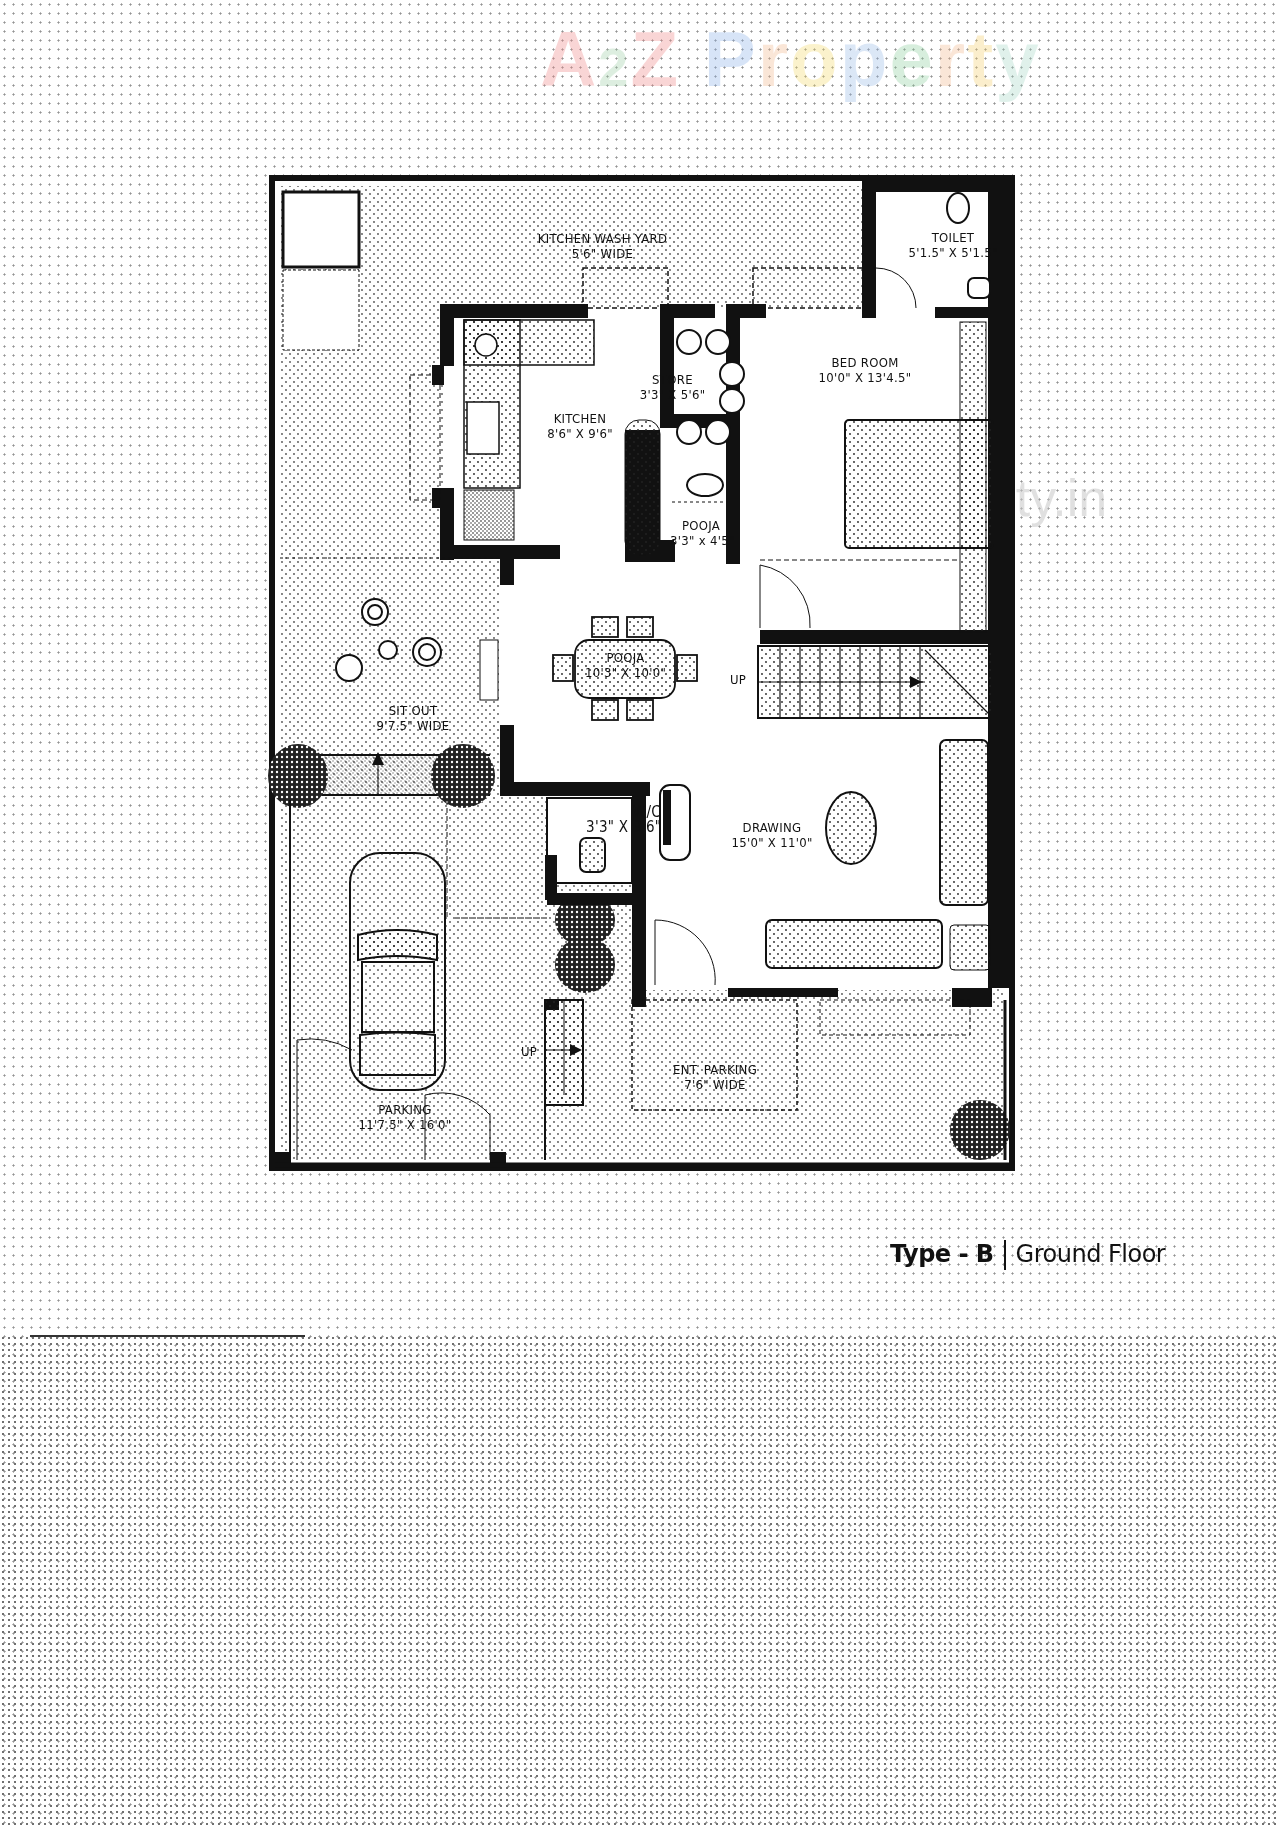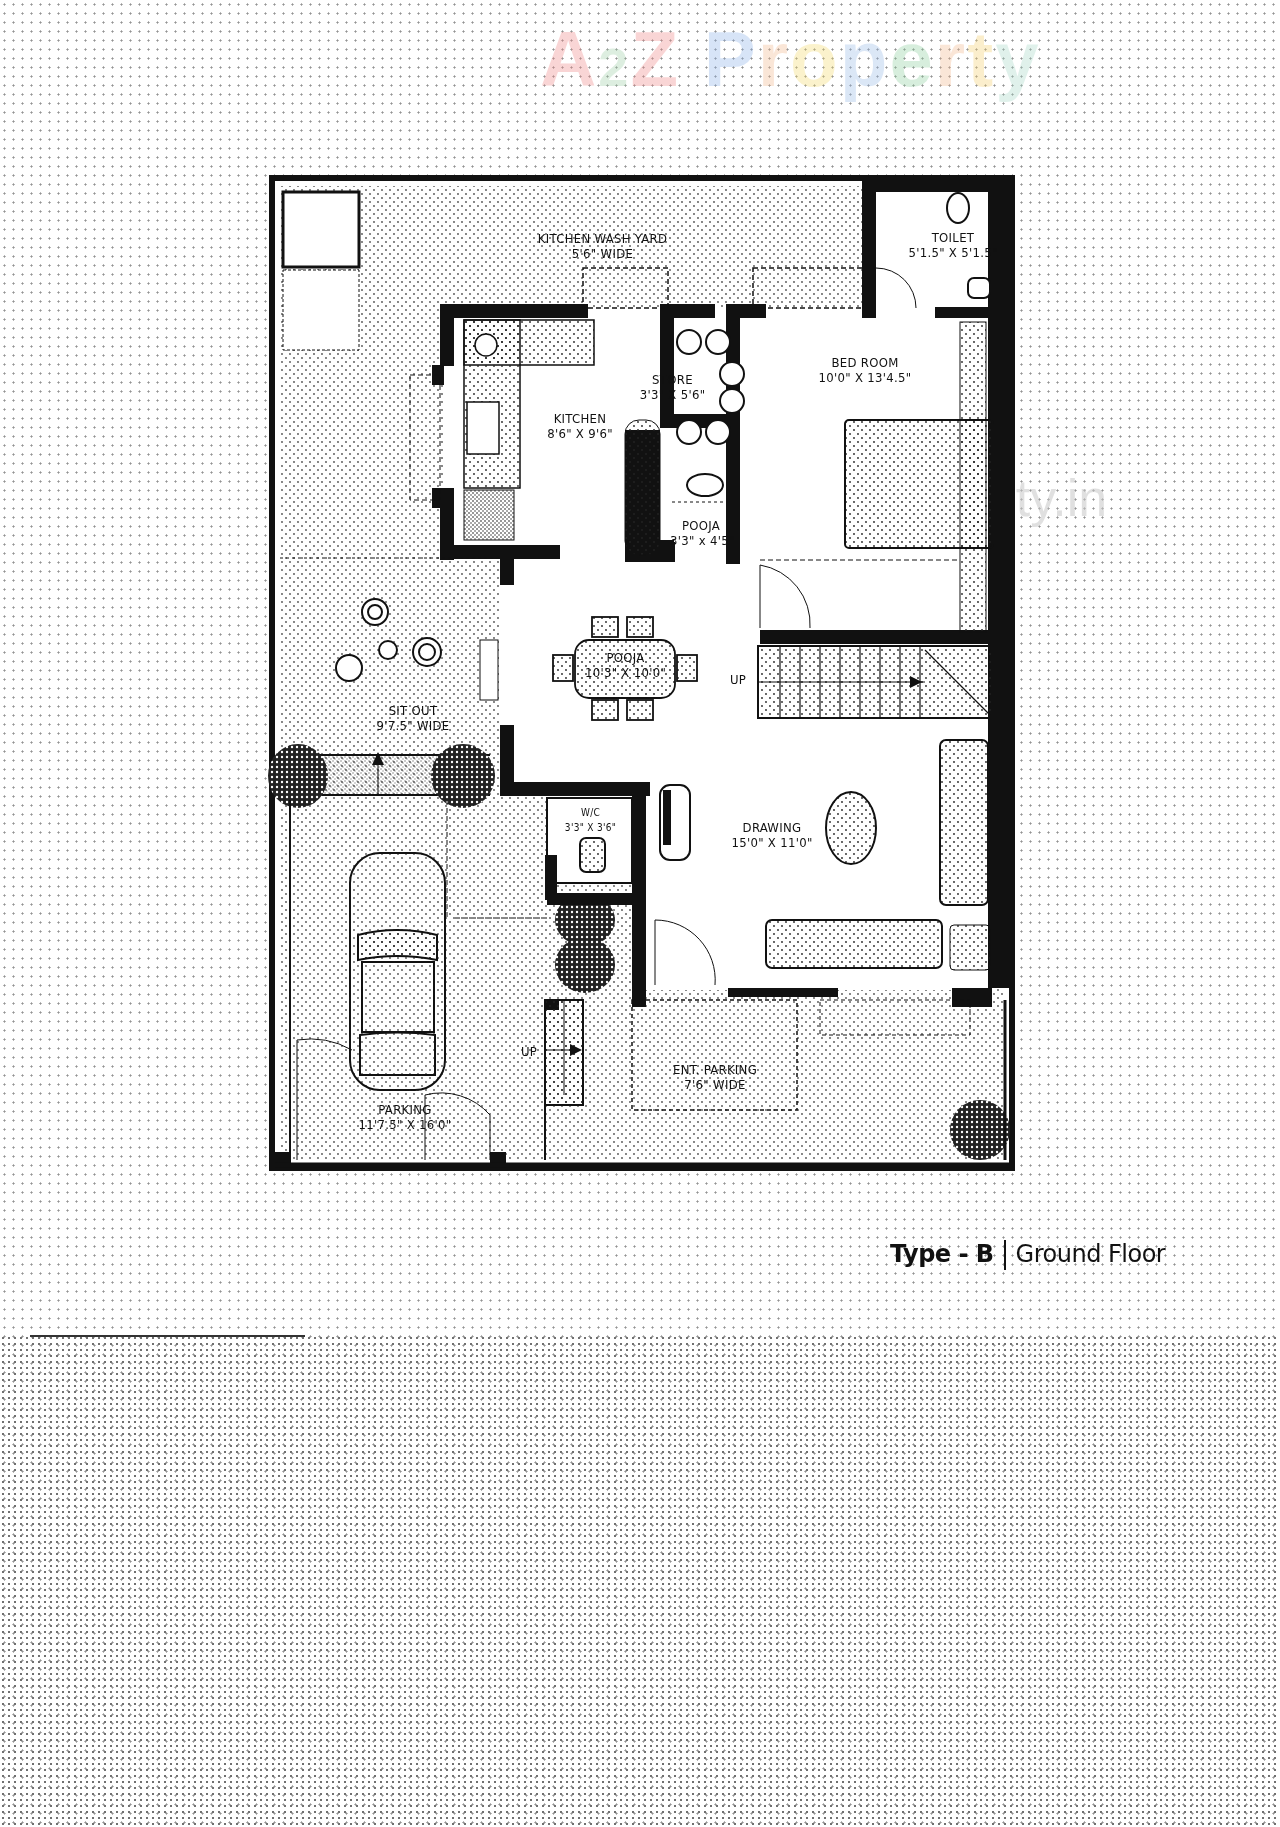--- a/index.html
+++ b/index.html
@@ -236,21 +236,21 @@
     <b>3'3" x 4'5"</b>
   </div>
 <div class="lbl" style="left:578px;top:650px;width:95px;">
   <b>POOJA</b>
     <b>10'3" X 10'0"</b>
   </div>
 <div class="lbl" style="left:368px;top:703px;width:90px;">
   <b>SIT OUT</b>
     <b>9'7.5" WIDE</b>
   </div>
-<div class="lbl" style="left:553px;top:805px;width:75px;font-size:10px;">
+<div class="lbl" style="left:586px;top:805px;width:75px;font-size:15px;text-align:right;">
   <b>W/C</b>
     <b>3'3" X 3'6"</b>
   </div>
 <div class="lbl" style="left:722px;top:820px;width:100px;">
   <b>DRAWING</b>
     <b>15'0" X 11'0"</b>
   </div>
 <div class="lbl" style="left:640px;top:1062px;width:150px;">
   <b>ENT. PARKING</b>
     <b>7'6" WIDE</b>

